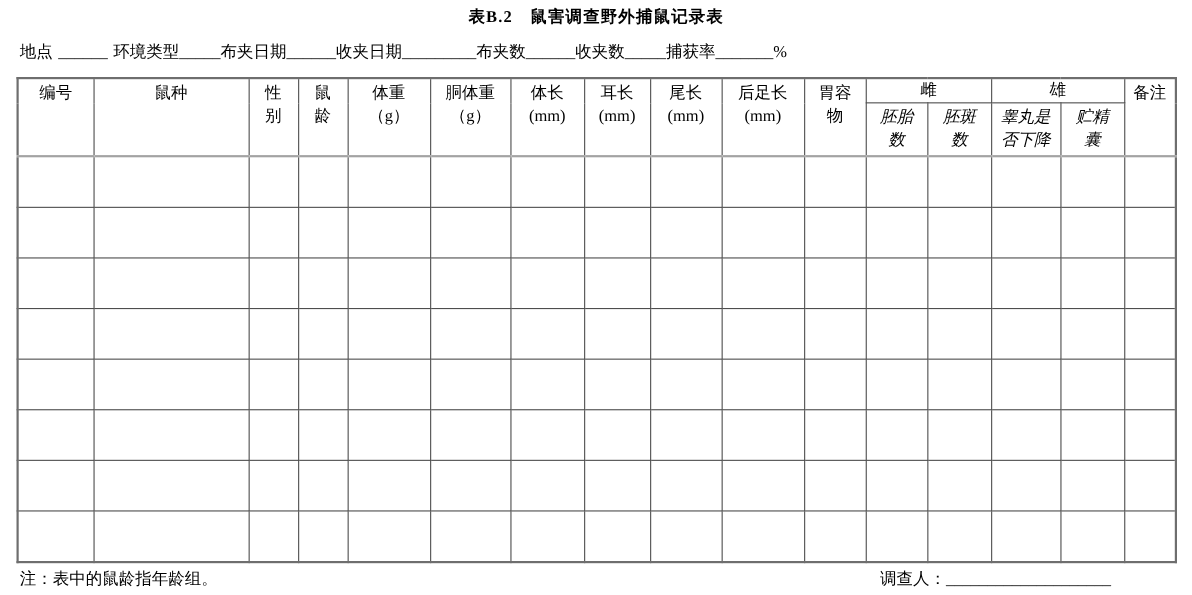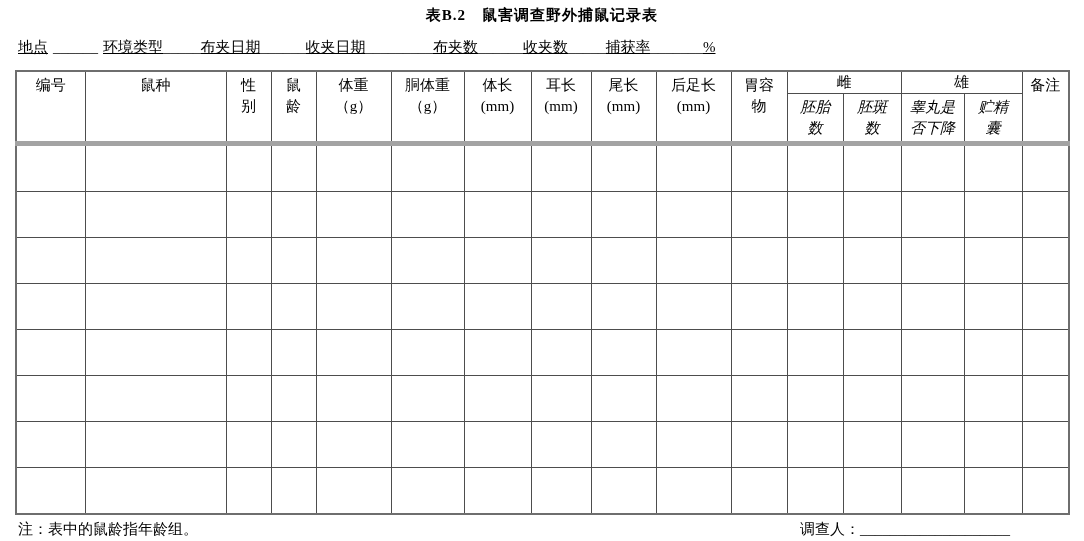--- a/index.html
+++ b/index.html
@@ -16,21 +16,21 @@
     font-family: Liberation Serif, serif;
     font-weight: bold;
     font-size: 15px;
     letter-spacing: 1px;
   }
   .info-line {
     margin: 13px 16px 0 18px;
     font-size: 15px;
     white-space: nowrap;
   }
-  .info-field { display: inline; text-decoration: underline; }
+  .info-field { display: inline; }
   .blank {
     letter-spacing: 0;
     display: inline-block;
     transform: translateY(0);
   }
   .info-field.gapped .blank { margin: 0 5px; }
   table.record-table {
     margin: 13px 0 0 15px;
     border-collapse: collapse;
     table-layout: fixed;
@@ -51,21 +51,21 @@
     text-align: center;
   }
   .record-table tr.group-row th.group-cell {
     height: 21px;
     vertical-align: middle;
     padding-top: 0;
     border-bottom: 1px solid #4d4d4d;
   }
   .record-table tr.sub-row th { height: 44px; font-style: italic; }
   .record-table tr.sub-row th,
-  .record-table th[rowspan] { border-bottom: 5px solid #a3a3a3; }
+  .record-table th[rowspan] { border-bottom: 2px solid #a3a3a3; }
   .record-table tbody td {
     height: 45px;
     border-top: 1px solid #8a8a8a;
   }
   .doc-footer {
     display: flex;
     align-items: flex-end;
     margin: 5px 16px 0 18px;
     font-size: 15px;
   }

